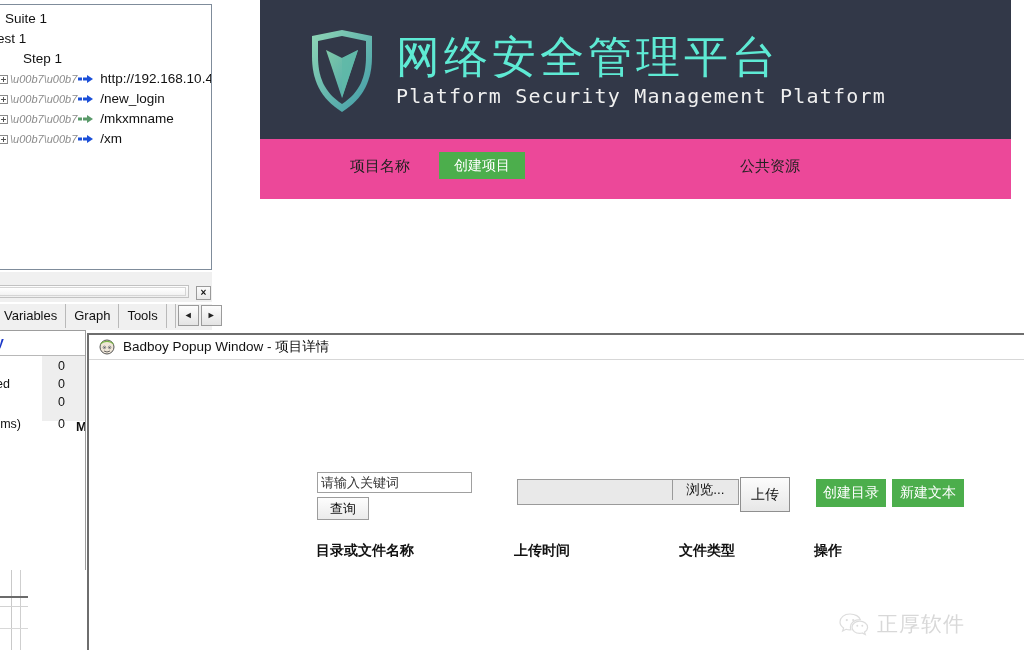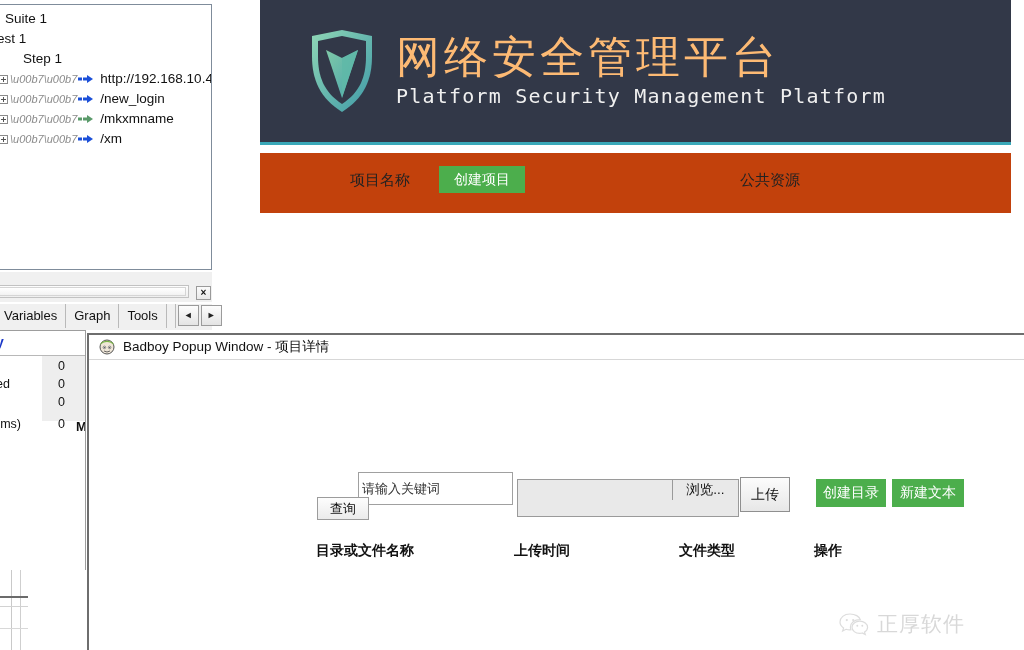--- a/index.html
+++ b/index.html
@@ -106,31 +106,31 @@
   
   .web-banner {
     position: absolute; left: 260px; top: 0px; width: 751px; height: 145px;
     background: #323848;
     border-bottom: 3px solid #3aa8b8;
     display: flex; align-items: center;
   }
   .logo-shield { width: 64px; height: 86px; margin-left: 50px; flex:0 0 auto; }
   .brand-wrap { margin-left: 22px; }
   .brand-cn {
-    font-size: 44px; color: #fdba74; letter-spacing: 4px; line-height: 1.05;
+    font-size: 44px; color: #5eead4; letter-spacing: 4px; line-height: 1.05;
     font-family: "DejaVu Sans", sans-serif; font-weight: 500;
   }
   .brand-en {
     margin-top: 4px;
     font-size: 20px; color: #f0f0f0; letter-spacing: 1.2px;
     font-family: "DejaVu Sans Mono", monospace;
   }
   .web-nav {
-    position: absolute; left: 260px; top: 153px; width: 751px; height: 60px;
-    background: #c2410c;
+    position: absolute; left: 260px; top: 139px; width: 751px; height: 60px;
+    background: #ec4899;
   }
   .nav-label {
     position: absolute; left: 90px; top: 18px;
     font-size: 15px; color: #222;
   }
   .btn-green {
     background: #4cae4c; color: #ffffff; border: none;
     font-size: 14px; font-family: "Liberation Sans", sans-serif;
     cursor: pointer;
   }
@@ -161,35 +161,34 @@
 
   .proj-heading {
     position: absolute; left: 490px; top: 57px;
     font-size: 22px; font-weight: bold;
     font-family: "DejaVu Serif", serif;
     color: #f7941e;
   }
   .proj-heading .slash { color: #1a1a1a; }
 
   .kw-input {
-    position: absolute; left: 228px; top: 112px; width: 155px; height: 33px;
+    position: absolute; left: 228px; top: 112px; width: 155px; height: 21px;
     border: 1px solid #a0a0a0; background:#ffffff;
     font-size: 13px; color: #333; padding: 0 3px;
     font-family: "Liberation Sans", sans-serif;
-    margin-left: 41px;
   }
   .kw-input::placeholder { color:#333; opacity:1; }
   .btn-query {
     position: absolute; left: 228px; top: 137px; width: 52px; height: 23px;
     background: linear-gradient(#fdfdfd,#ebebeb);
     border: 1px solid #9c9c9c; font-size: 13px; color:#111;
     font-family: "Liberation Sans", sans-serif; cursor:pointer;
   }
   .file-wrap {
-    position: absolute; left: 428px; top: 119px; width: 222px; height: 38px;
+    position: absolute; left: 428px; top: 119px; width: 222px; height: 26px;
     border: 1px solid #9a9a9a; background:#e9e9e9; display:flex; justify-content:flex-end;
   }
   .file-btn {
     width: 66px; height: 20px; margin:0;
     background: #e9e9e9; border-left: 1px solid #9a9a9a;
     font-size: 13.5px; color:#111; line-height:20px; text-align:center;
     font-family: "Liberation Sans", sans-serif; cursor:pointer;
   }
   .btn-upload {
     position: absolute; left: 651px; top: 117px; width: 50px; height: 35px;

